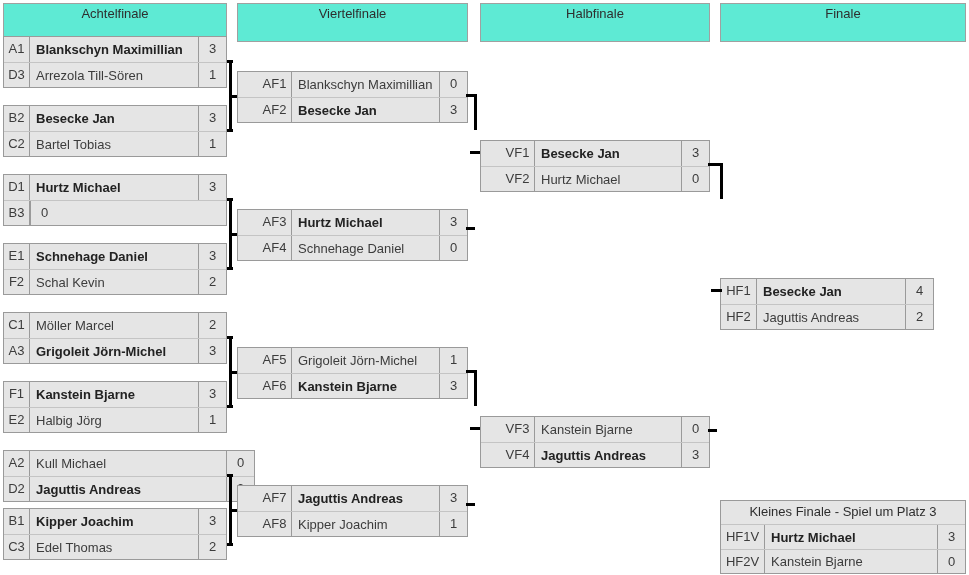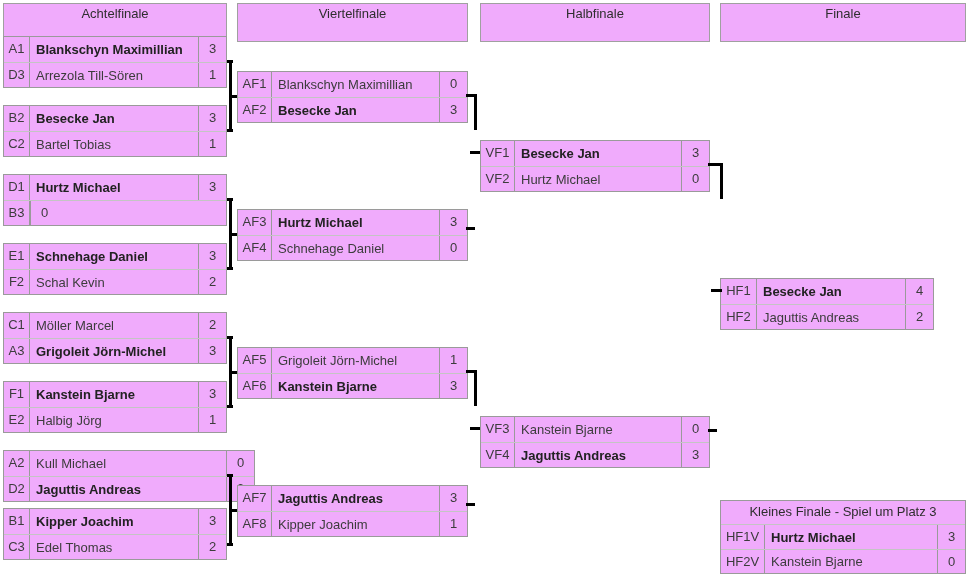--- a/index.html
+++ b/index.html
@@ -1,24 +1,24 @@
 <!DOCTYPE html>
 <html><head>
 <meta charset="utf-8">
 <style>
   html,body{margin:0;padding:0;background:#ffffff;}
   .stage{position:relative;width:969px;height:575px;background:#ffffff;
          font-family:"Liberation Sans",sans-serif;font-size:13px;color:#3c3c3c;overflow:hidden;}
   .rhead{position:absolute;top:3px;height:39px;line-height:19px;text-align:center;
-         background:#f0abfc;border:1px solid #a0a0a0;box-sizing:border-box;color:#2e2e2e;}
-  .match{position:absolute;border:1px solid #9a9a9a;background:#f0abfc;box-sizing:border-box;}
+         background:#5eead4;border:1px solid #a0a0a0;box-sizing:border-box;color:#2e2e2e;}
+  .match{position:absolute;border:1px solid #9a9a9a;background:#e5e5e5;box-sizing:border-box;}
   .row{display:flex;align-items:center;height:25px;box-sizing:border-box;}
   .row + .row{border-top:1px solid #c4c4c4;}
   .seed{flex:0 0 26px;text-align:center;border-right:1px solid #9a9a9a;box-sizing:border-box;align-self:stretch;line-height:24px;}
-  .c2 .seed, .c3 .seed{flex-basis:34px;}
+  .c2 .seed, .c3 .seed{flex-basis:34px;margin-left:20px;}
   .c4 .seed{flex-basis:36px;}
   .kf .seed{flex-basis:44px;text-align:center;}
   .nm{flex:1;padding-left:6px;overflow:hidden;white-space:nowrap;}
   .nm.winner{font-weight:bold;color:#222222;}
   .sc{flex:0 0 28px;text-align:center;border-left:1px solid #9a9a9a;box-sizing:border-box;align-self:stretch;line-height:24px;}
   .kf-title{height:23px;line-height:22px;text-align:center;border-bottom:1px solid #c4c4c4;color:#2e2e2e;}
   .kf .row{height:24px;}
   .conn{position:absolute;background:#000000;}
 </style>
 </head>

